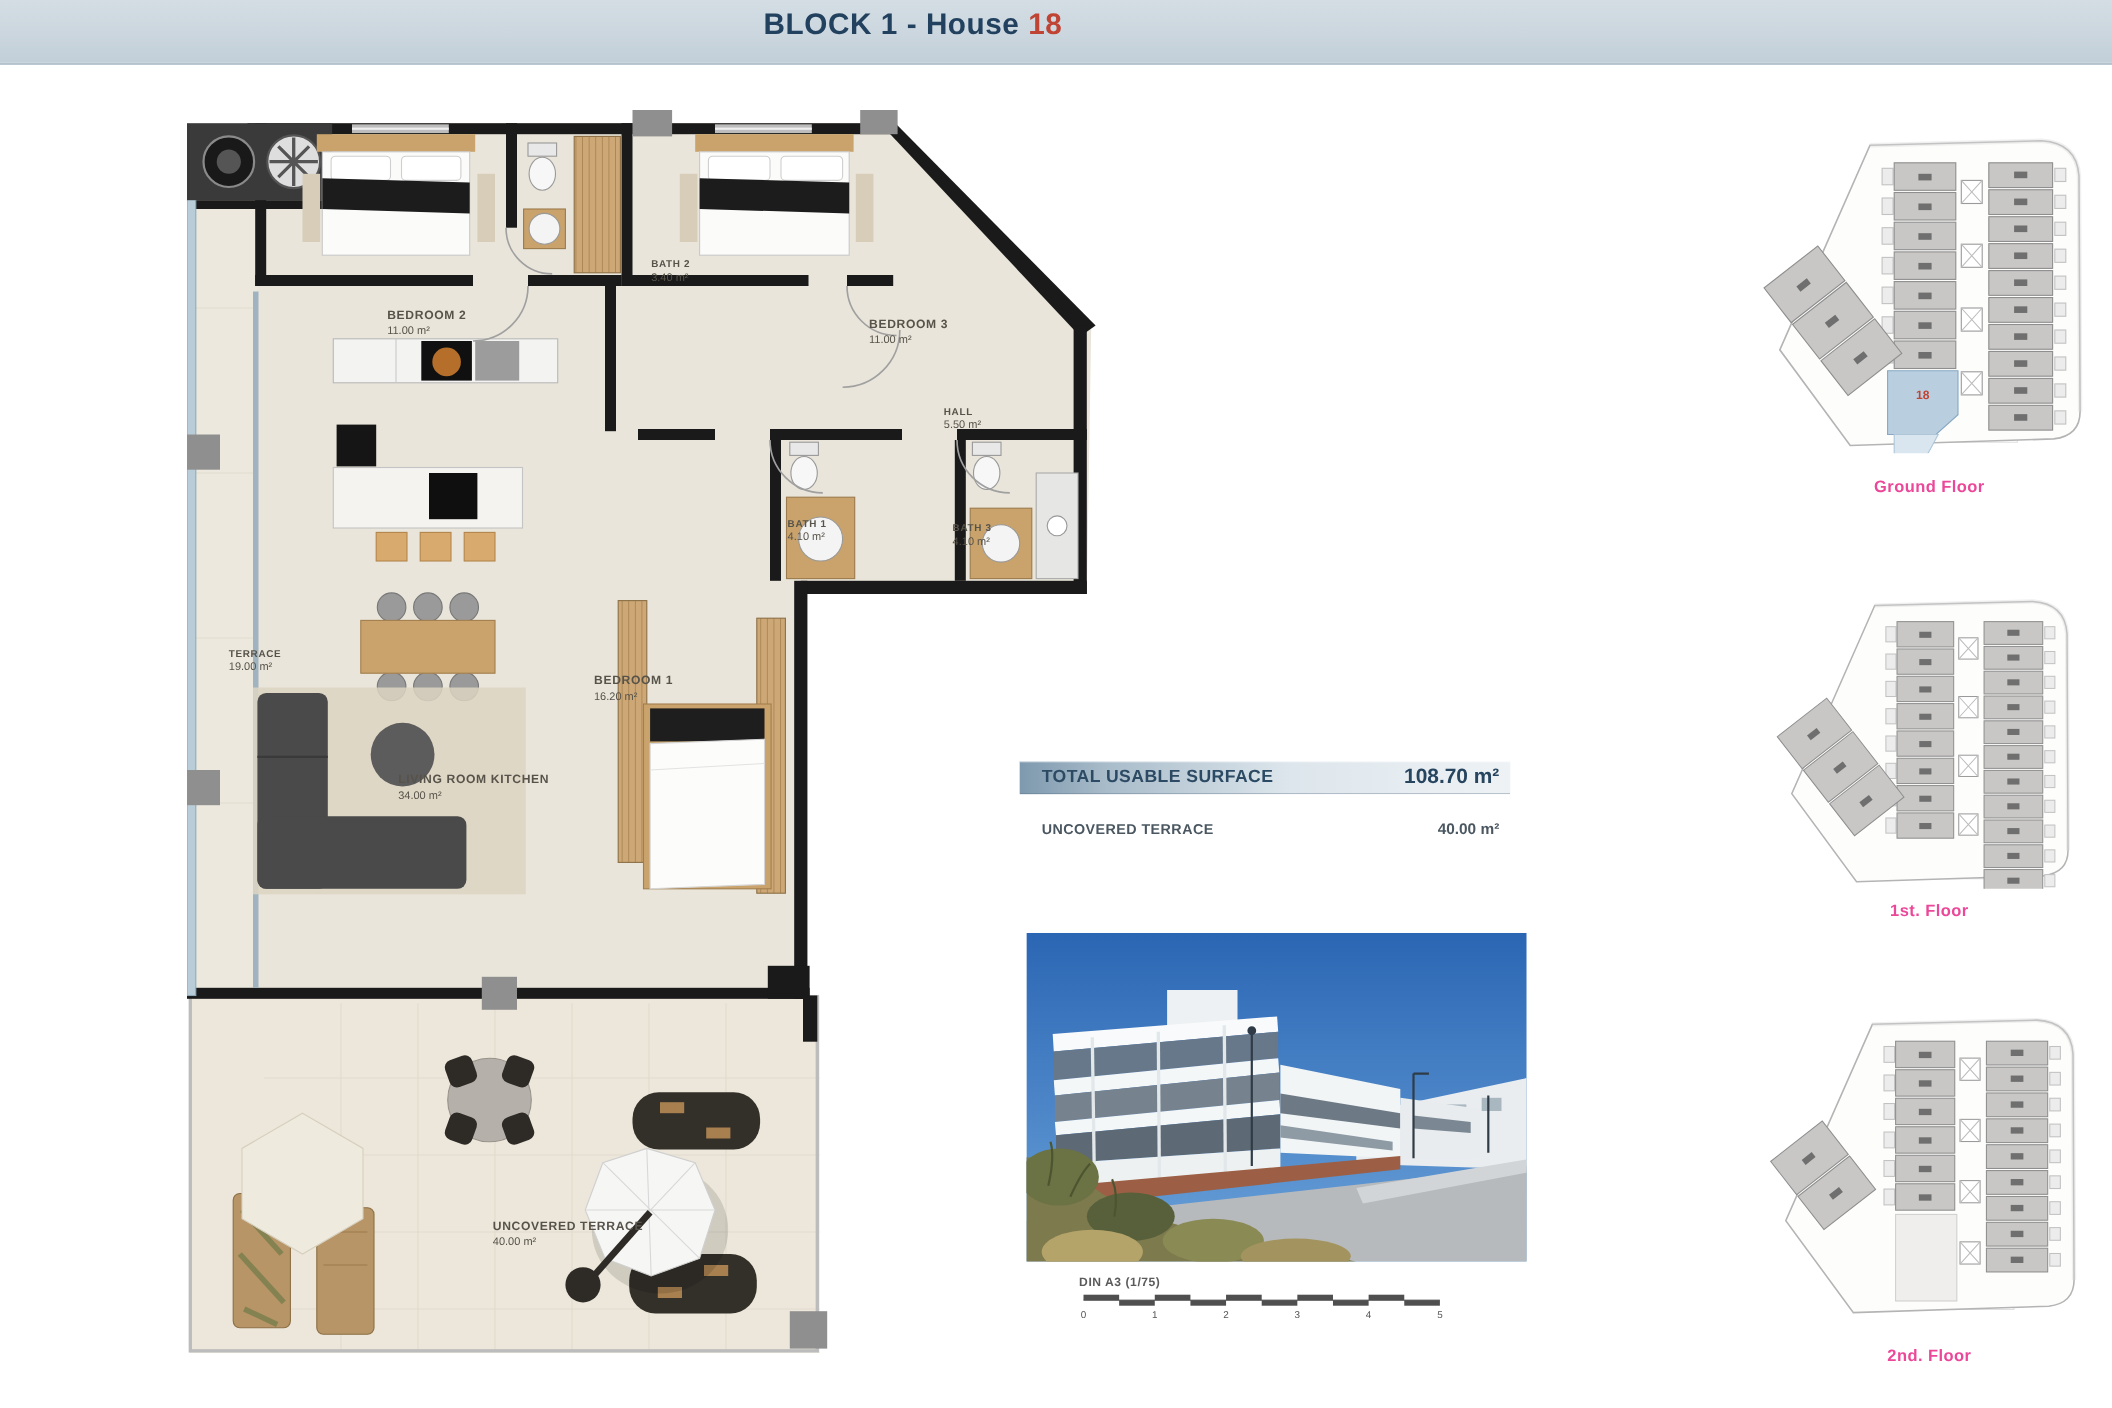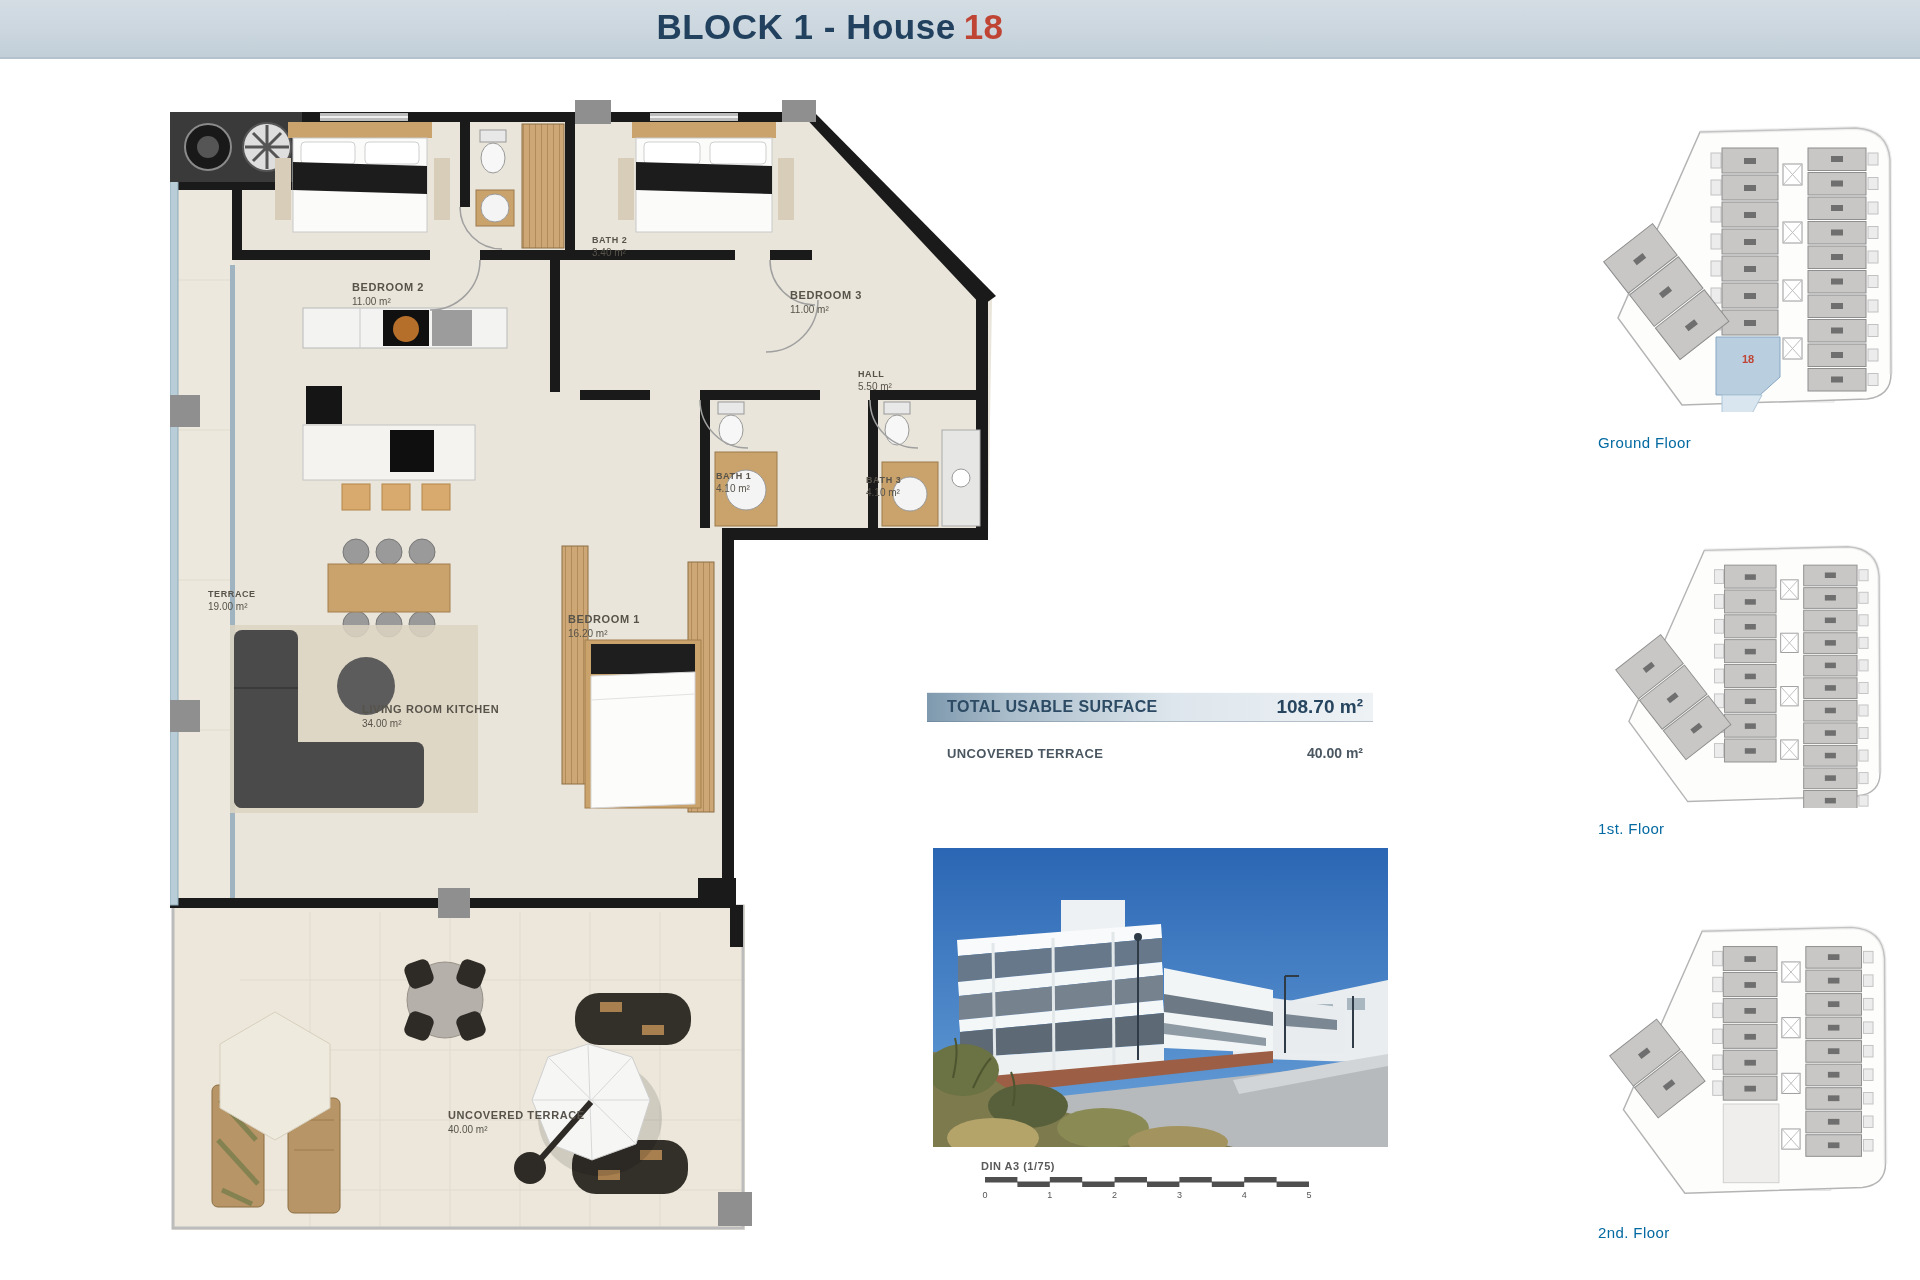--- a/index.html
+++ b/index.html
@@ -8,21 +8,21 @@
     background:#ffffff;font-family:"Liberation Sans", sans-serif;
   }
   
   .header{
     position:absolute;left:0;top:0;width:1920px;height:57px;
     background:linear-gradient(180deg,#d4dde4 0%,#cbd6de 55%,#c2cfd8 100%);
     border-bottom:2px solid #b3c2cc;
   }
   .title{
     position:absolute;left:0;top:7px;width:1660px;text-align:center;
-    font-size:35px;font-weight:bold;letter-spacing:.5px;color:#21415f;
+    font-size:27px;font-weight:bold;letter-spacing:.5px;color:#21415f;
   }
   .title .num{color:#bf4434;margin-left:8px;}
   
   .plan-wrap{position:absolute;left:170px;top:100px;width:1060px;height:1140px;}
   .room-label{position:absolute;color:#57534a;line-height:1.35;white-space:nowrap;}
   .room-label .rname{font-size:11px;font-weight:bold;letter-spacing:.6px;display:block;margin-top:28px;}
   .room-label .rarea{font-size:10px;display:block;}
   .room-label.small .rname{font-size:9px;}
   .room-label.small .rarea{font-size:10px;}
   
@@ -46,22 +46,22 @@
   
   .photo{position:absolute;left:933px;top:848px;width:455px;height:299px;overflow:hidden;}
   
   .scalebar{position:absolute;left:981px;top:1160px;width:340px;}
   .scalebar .sb-label{font-size:11px;font-weight:bold;color:#5a5a5a;letter-spacing:.5px;}
   .scalebar svg{display:block;margin-top:2px;}
   
   .site-plan{position:absolute;width:312px;}
   .site-plan svg{display:block;width:312px;}
   .floor-label{
-    position:absolute;width:312px;text-align:left;
-    font-size:15px;font-weight:normal;color:#0369a1;letter-spacing:.4px;
+    position:absolute;width:312px;text-align:center;
+    font-size:15px;font-weight:bold;color:#ec4899;letter-spacing:.4px;
   }
   #plan-ground{left:1598px;top:112px;}
   #plan-first{left:1598px;top:532px;}
   #plan-second{left:1598px;top:912px;}
   #label-ground{left:1598px;top:434px;}
   #label-first{left:1598px;top:820px;}
   #label-second{left:1598px;top:1224px;}
 </style>
 </head>
 <body>
@@ -309,21 +309,21 @@
     <span class="rarea">5.50 m²</span>
   </div>
   <div class="room-label small" style="left:716px;top:442px;">
     <span class="rname">BATH 1</span>
     <span class="rarea">4.10 m²</span>
   </div>
   <div class="room-label small" style="left:866px;top:446px;">
     <span class="rname">BATH 3</span>
     <span class="rarea">4.10 m²</span>
   </div>
-  <div class="room-label" style="left:568px;top:584px;">
+  <div class="room-label" style="left:540px;top:584px;">
     <span class="rname">BEDROOM 1</span>
     <span class="rarea">16.20 m²</span>
   </div>
   <div class="room-label" style="left:362px;top:674px;">
     <span class="rname">LIVING ROOM KITCHEN</span>
     <span class="rarea">34.00 m²</span>
   </div>
   <div class="room-label small" style="left:208px;top:560px;">
     <span class="rname">TERRACE</span>
     <span class="rarea">19.00 m²</span>

